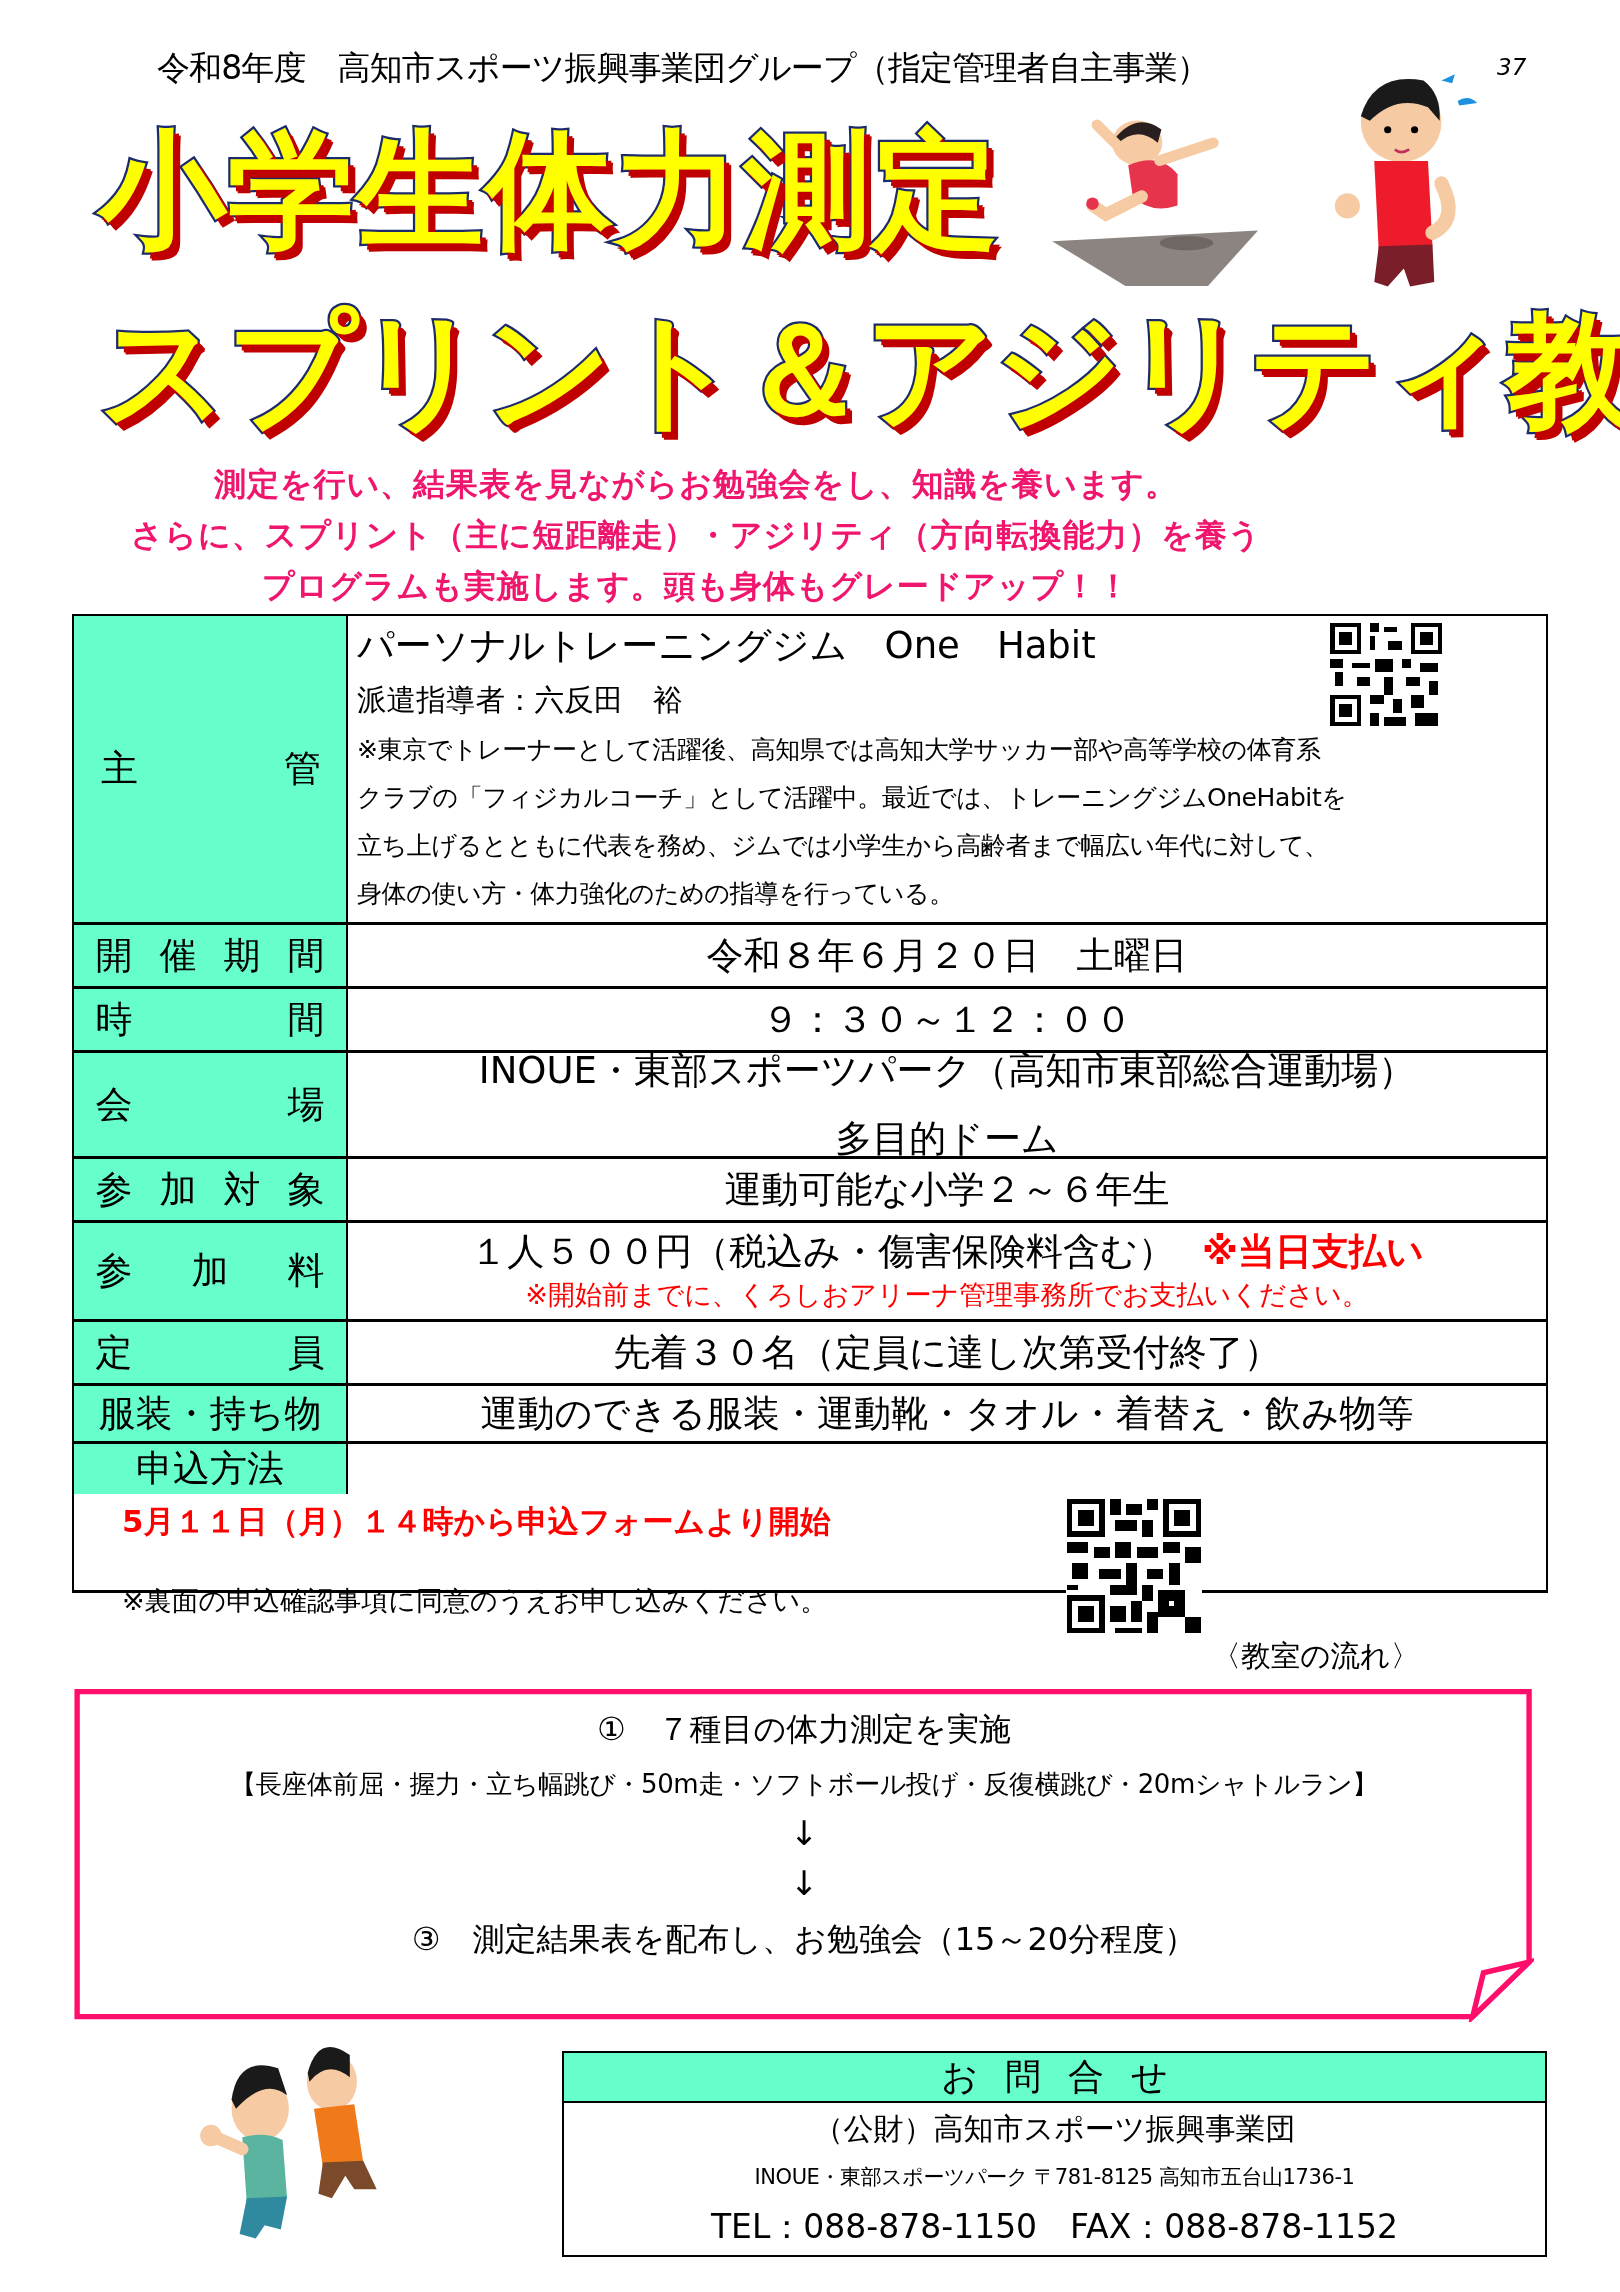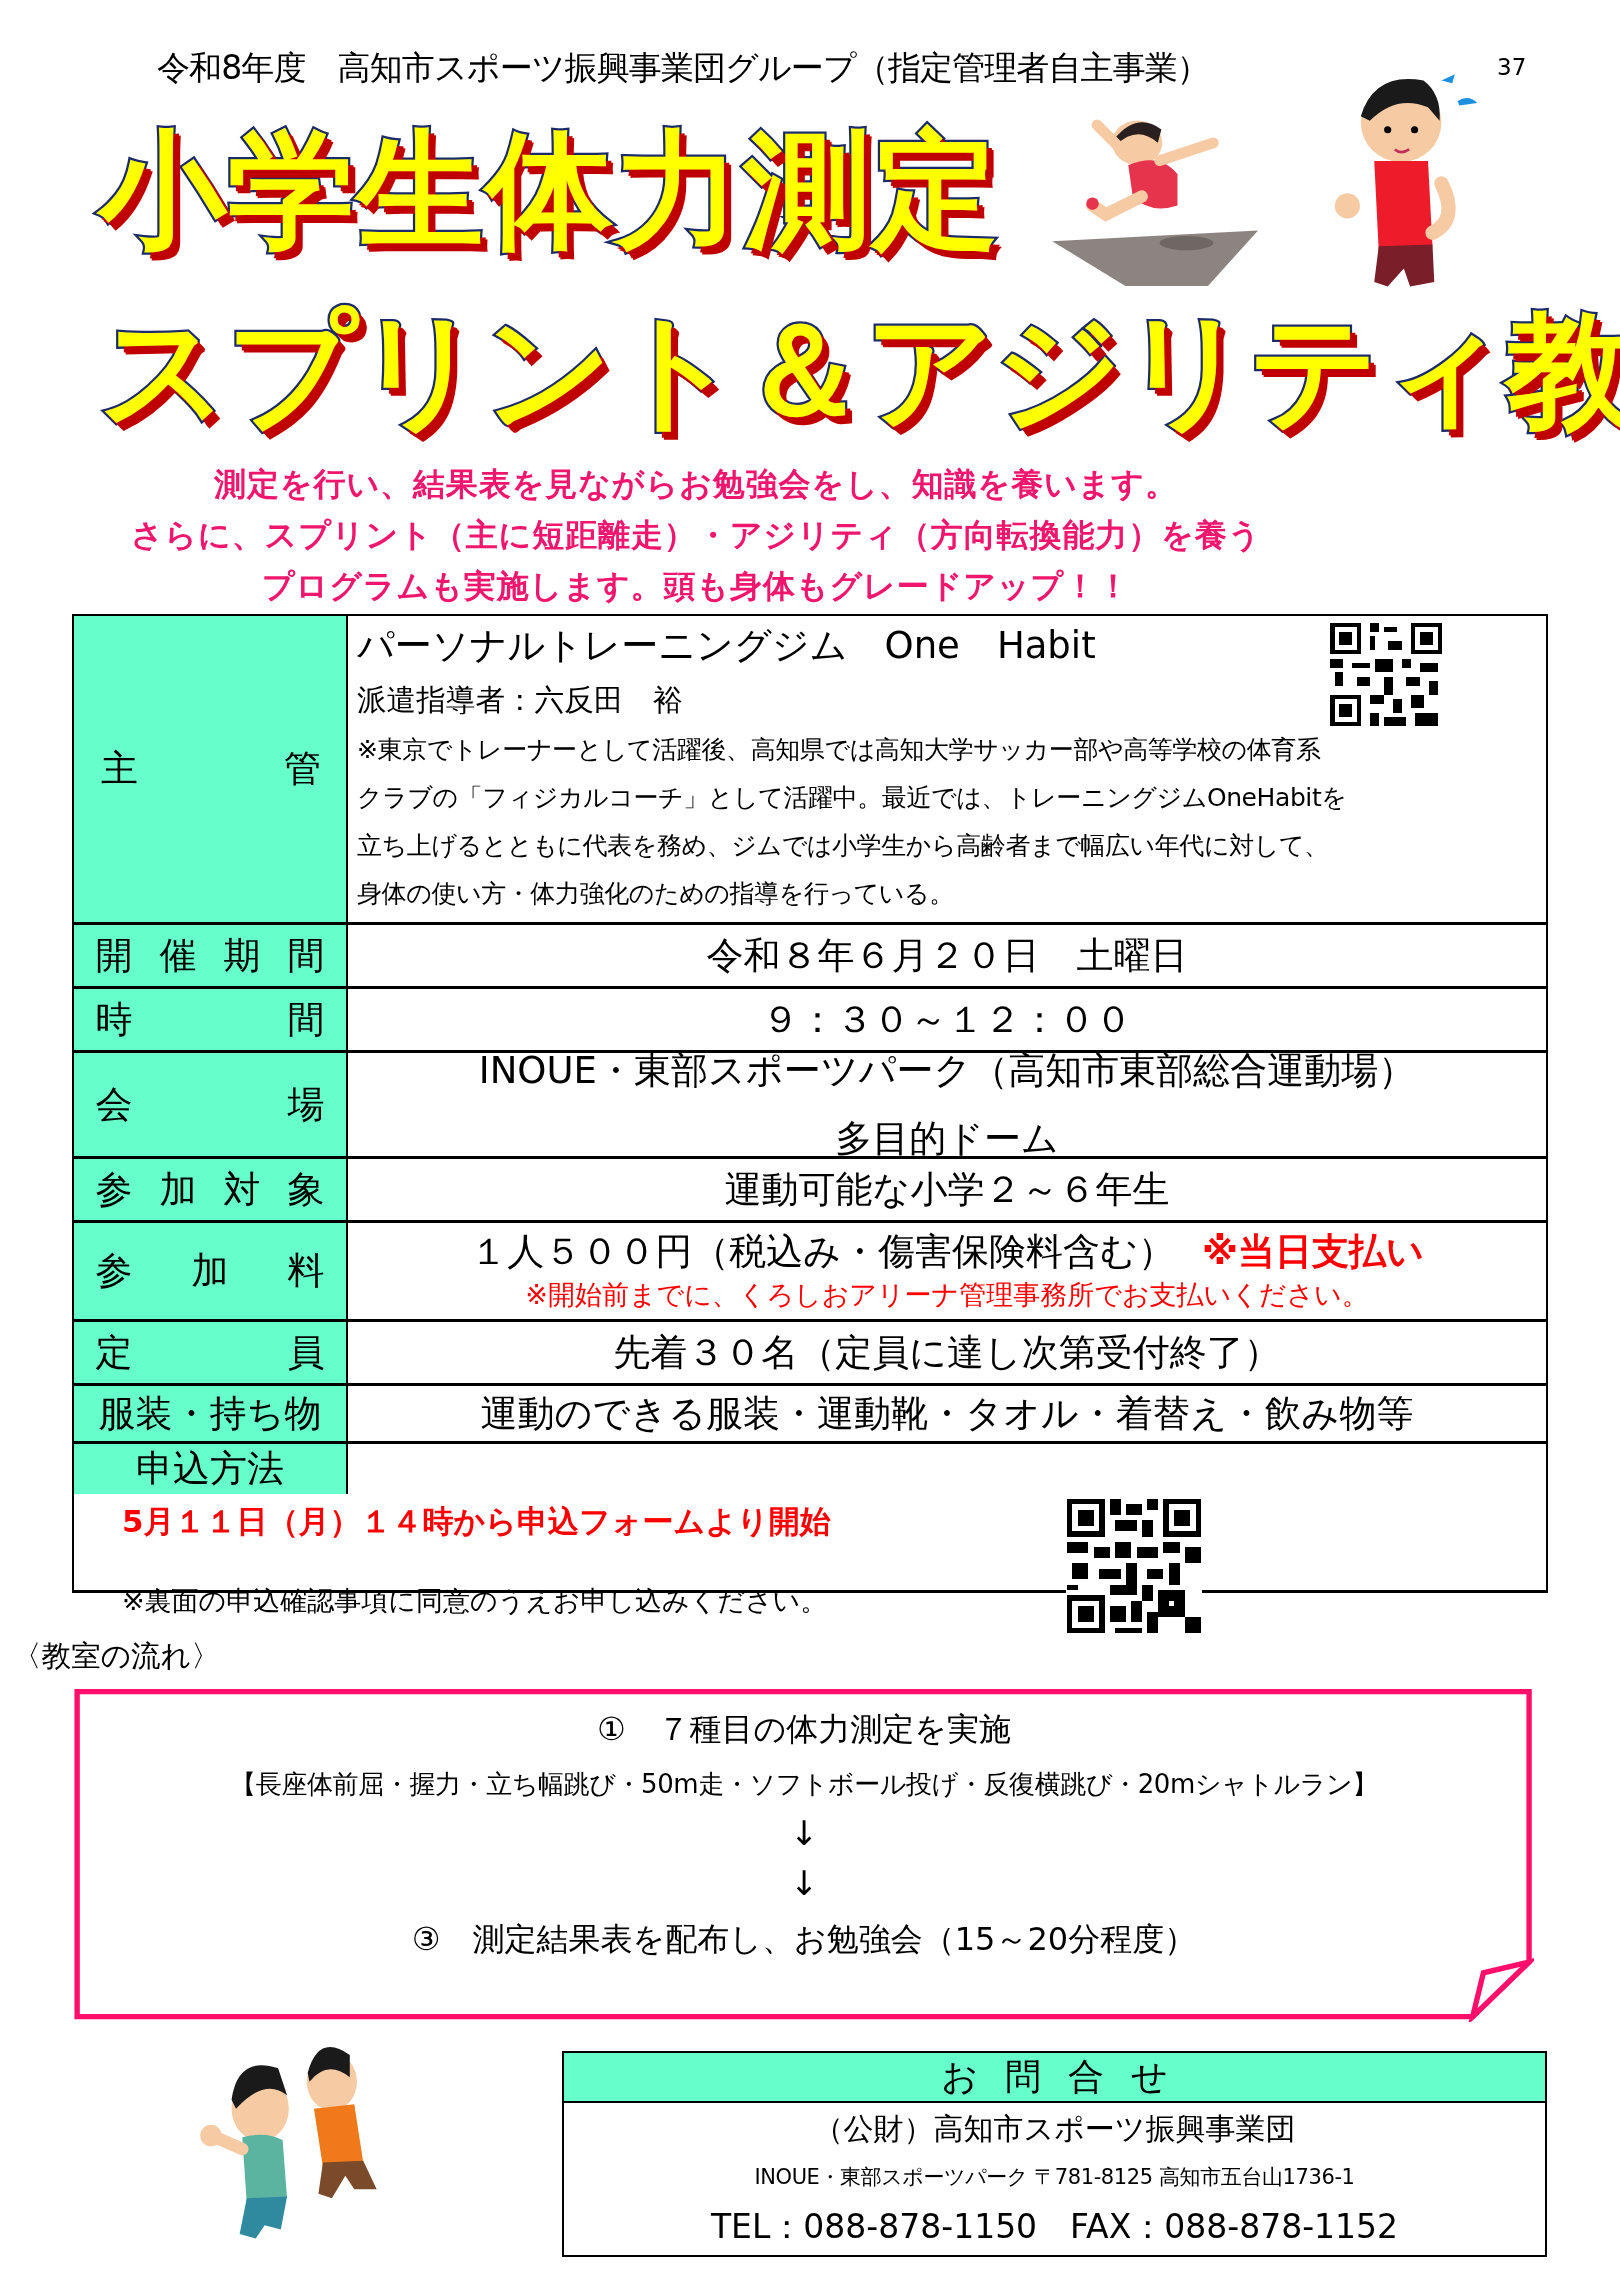--- a/index.html
+++ b/index.html
@@ -3,21 +3,21 @@
 <meta charset="utf-8">
 <style>
   * { box-sizing: border-box; margin: 0; padding: 0; }
   html, body { width: 1620px; height: 2293px; background: #ffffff; overflow: hidden; }
   body { position: relative; font-family: "DejaVu Sans", "Liberation Sans", sans-serif; color: #000; }
 
   .abs { position: absolute; }
 
   
   #org-header { left: 157px; top: 45px; width: 1254px; font-size: 33px; line-height: 45px; white-space: nowrap; letter-spacing: -0.9px; }
-  #page-number { left: 1497px; top: 49px; font-size: 23px; line-height: 36px; }
+  #page-number { left: 1497px; top: 49px; font-size: 23px; line-height: 36px; font-style: italic; }
 
   
   .title-line { left: 99px; white-space: nowrap; font-family: "DejaVu Sans", sans-serif; font-weight: bold;
     color: #ffff00; -webkit-text-stroke: 4.5px #1b2a6b; paint-order: stroke fill;
     text-shadow: 5.4px 6.3px 0 #c00000, 7.2px 8px 0 #c00000; letter-spacing: 1.8px; }
   #title-line-1 { top: 116px; font-size: 127px; line-height: 148px; }
   #title-line-2 { top: 296px; font-size: 127px; line-height: 148px; letter-spacing: -1.8px; }
 
   
   .illus svg { display: block; }
@@ -53,21 +53,21 @@
   .fee-line { white-space: nowrap; }
   .fee-paytoday { color: #ff0000; font-weight: bold; margin-left: 27px; }
   .fee-note { color: #ff0000; font-size: 27px; line-height: 39px; }
   #row-capacity { height: 64px; }
   #row-items { height: 58px; }
   #row-apply { height: 149px; flex-direction: column; }
   #row-apply .value { align-items: flex-start; padding-left: 48px; }
   .apply-start { color: #ff0000; font-weight: bold; font-size: 31px; line-height: 54px; }
   .apply-note { font-size: 27px; line-height: 45px; margin-top: 36px; padding-left: 36px; }
 
-  #flow-heading { left: 12px; top: 1634px; width: 1416px; text-align: left; font-size: 29.6px; line-height: 45px; }
+  #flow-heading { left: 4px; top: 1634px; width: 1416px; text-align: right; font-size: 29.6px; line-height: 45px; }
 
   
   #flow-box { left: 74px; top: 1689px; width: 1460px; height: 331px; }
   #flow-box svg.frame { position: absolute; left: 0; top: 0; }
   #flow-content { position: absolute; left: 0; top: 0; width: 1460px; text-align: center; }
   .flow-step1 { font-size: 32px; line-height: 45px; margin-top: 18px; }
   .flow-events { font-size: 26px; line-height: 43px; margin-top: 10.7px; white-space: nowrap; letter-spacing: -0.4px; }
   .flow-arrow { font-size: 34px; line-height: 45px; margin-top: 5.4px; }
   .flow-step2 { font-size: 32px; line-height: 48px; margin-top: 9px; }
   .flow-step3 { font-size: 32px; line-height: 48px; margin-top: 9px; }

